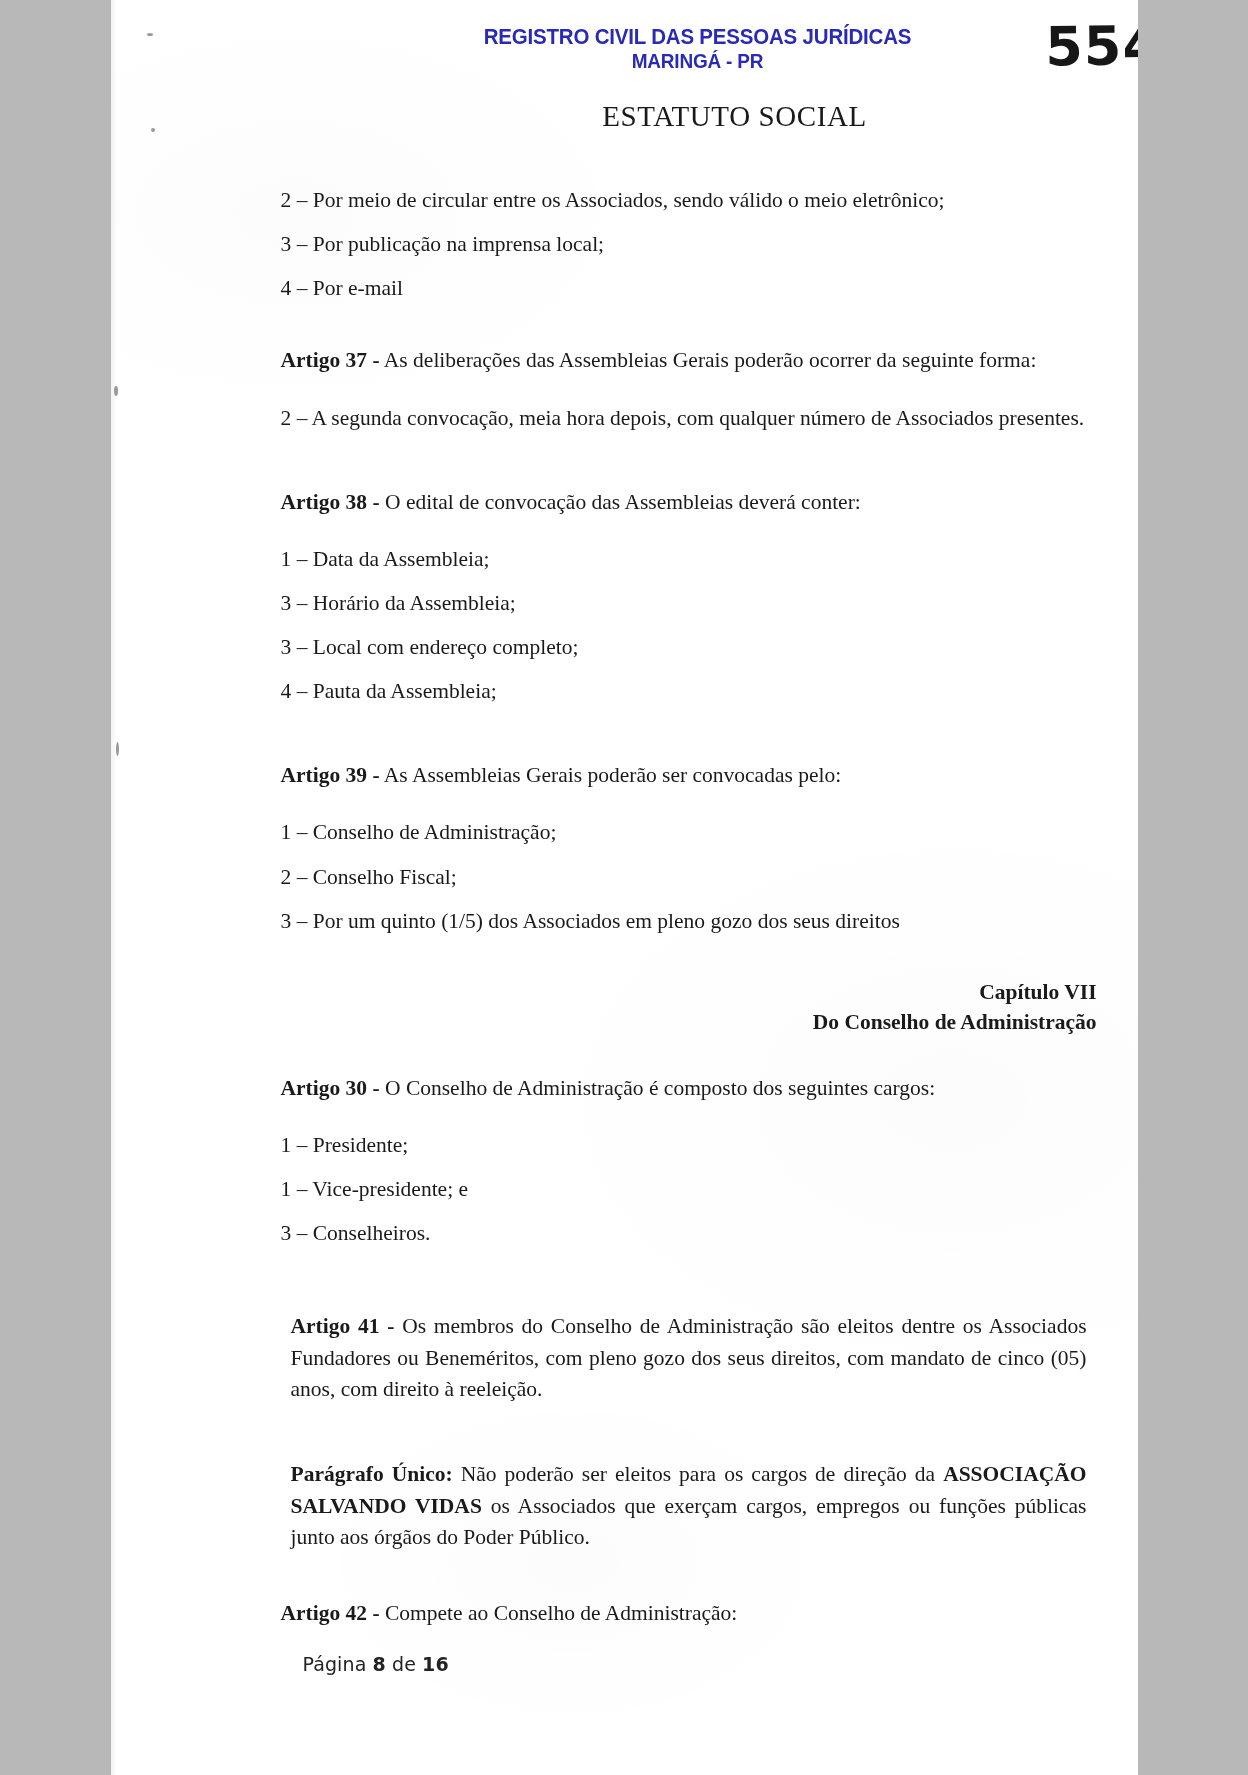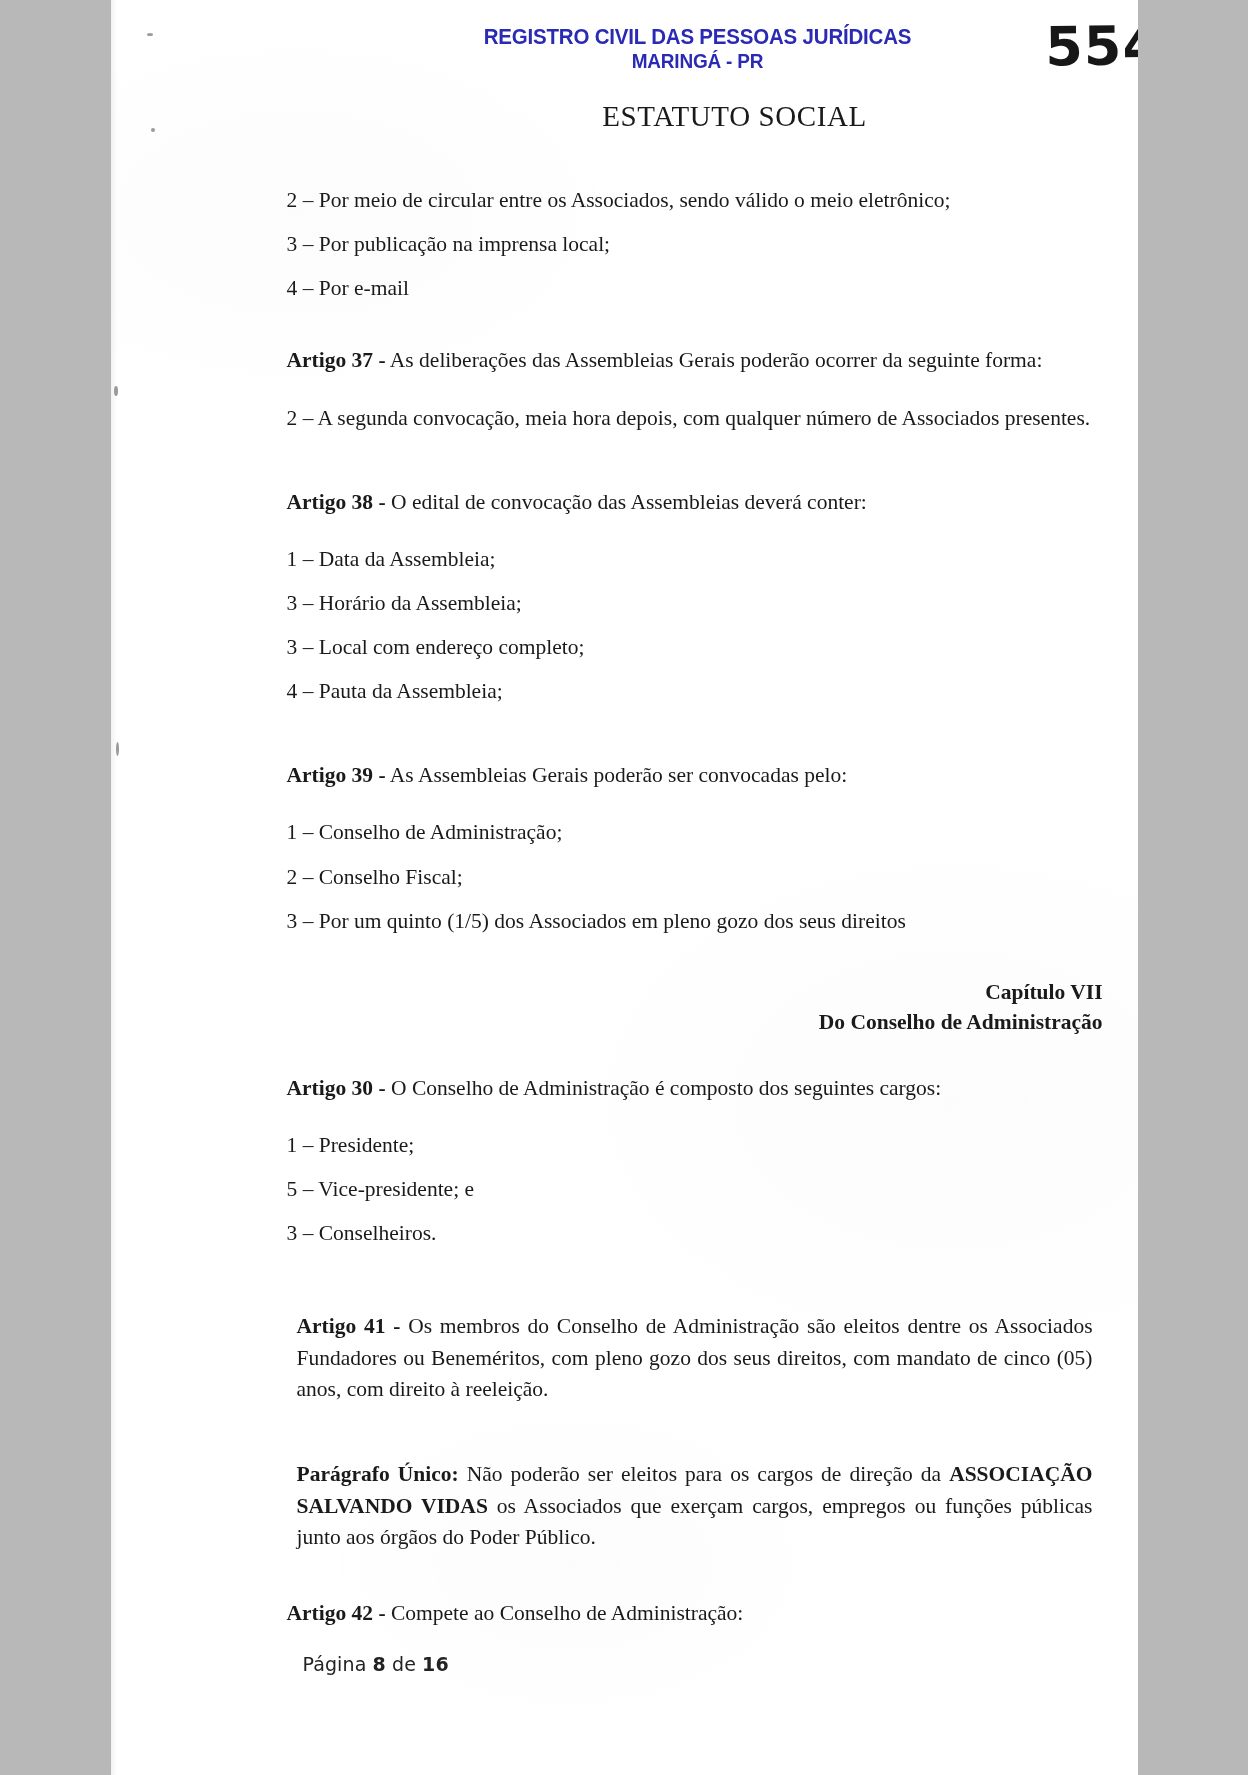--- a/index.html
+++ b/index.html
@@ -90,21 +90,21 @@
     top: 100px;
     width: 1248px;
     text-align: center;
     font-size: 29px;
     letter-spacing: 0.6px;
   }
 
   
   .body-block {
     position: absolute;
-    left: 176px;
+    left: 170px;
     top: 160px;
     width: 816px;
     font-size: 21.5px;
     line-height: 1.5;
   }
   .list-line {
     margin: 0;
     padding: 0;
     line-height: 2.05;
     white-space: nowrap;
@@ -243,21 +243,21 @@
     <div class="gap-md"></div>
 
     <p class="artigo-head">
       <b>Artigo 30 -</b>
       <span>O Conselho de Administração é composto dos seguintes cargos:</span>
     </p>
 
     <div class="gap-sm"></div>
 
     <div class="list-line">1 – Presidente;</div>
-    <div class="list-line">5 – Vice-presidente; e</div>
+    <div class="list-line">1 – Vice-presidente; e</div>
     <div class="list-line">3 – Conselheiros.</div>
 
     <div class="gap-lg"></div>
 
     <p class="justified">
       <b>Artigo 41 -</b>
       <span>Os membros do Conselho de Administração são eleitos dentre os Associados Fundadores ou Beneméritos, com pleno gozo dos seus direitos, com mandato de cinco (05) anos, com direito à reeleição.</span>
     </p>
 
     <div class="gap-md"></div>

